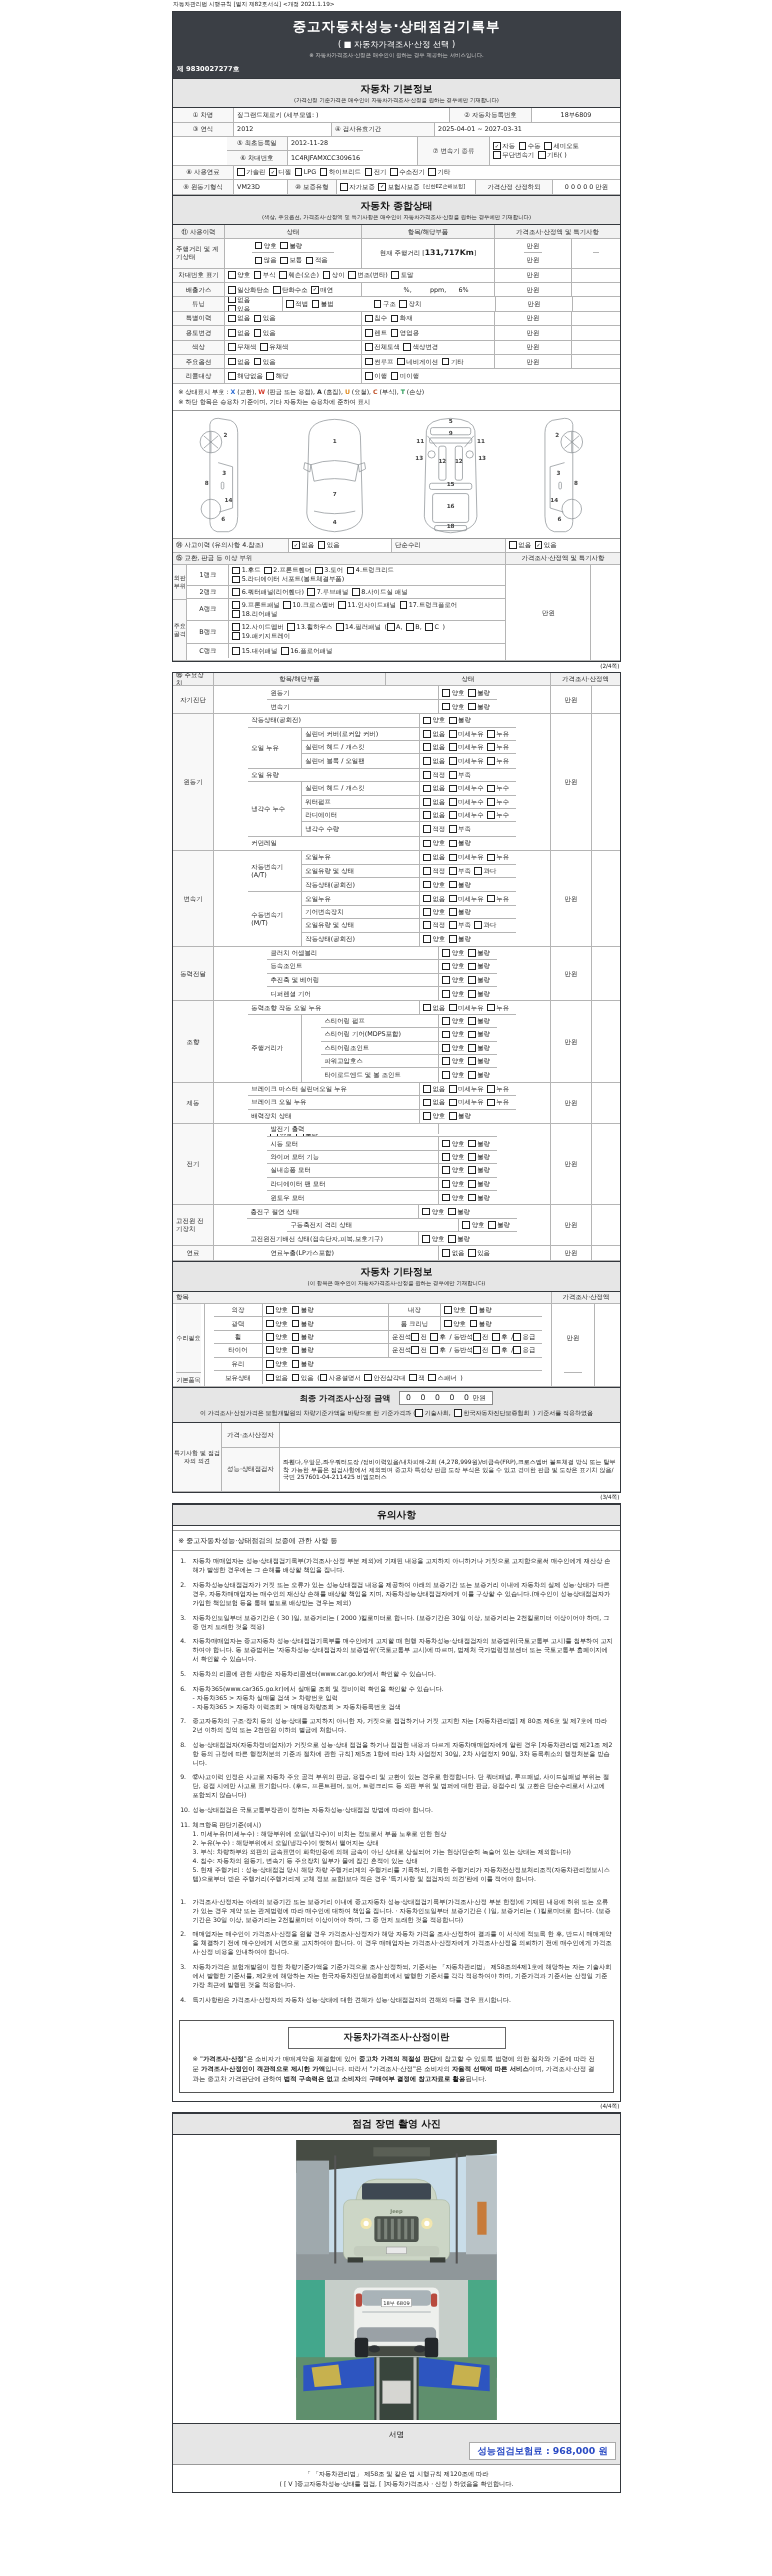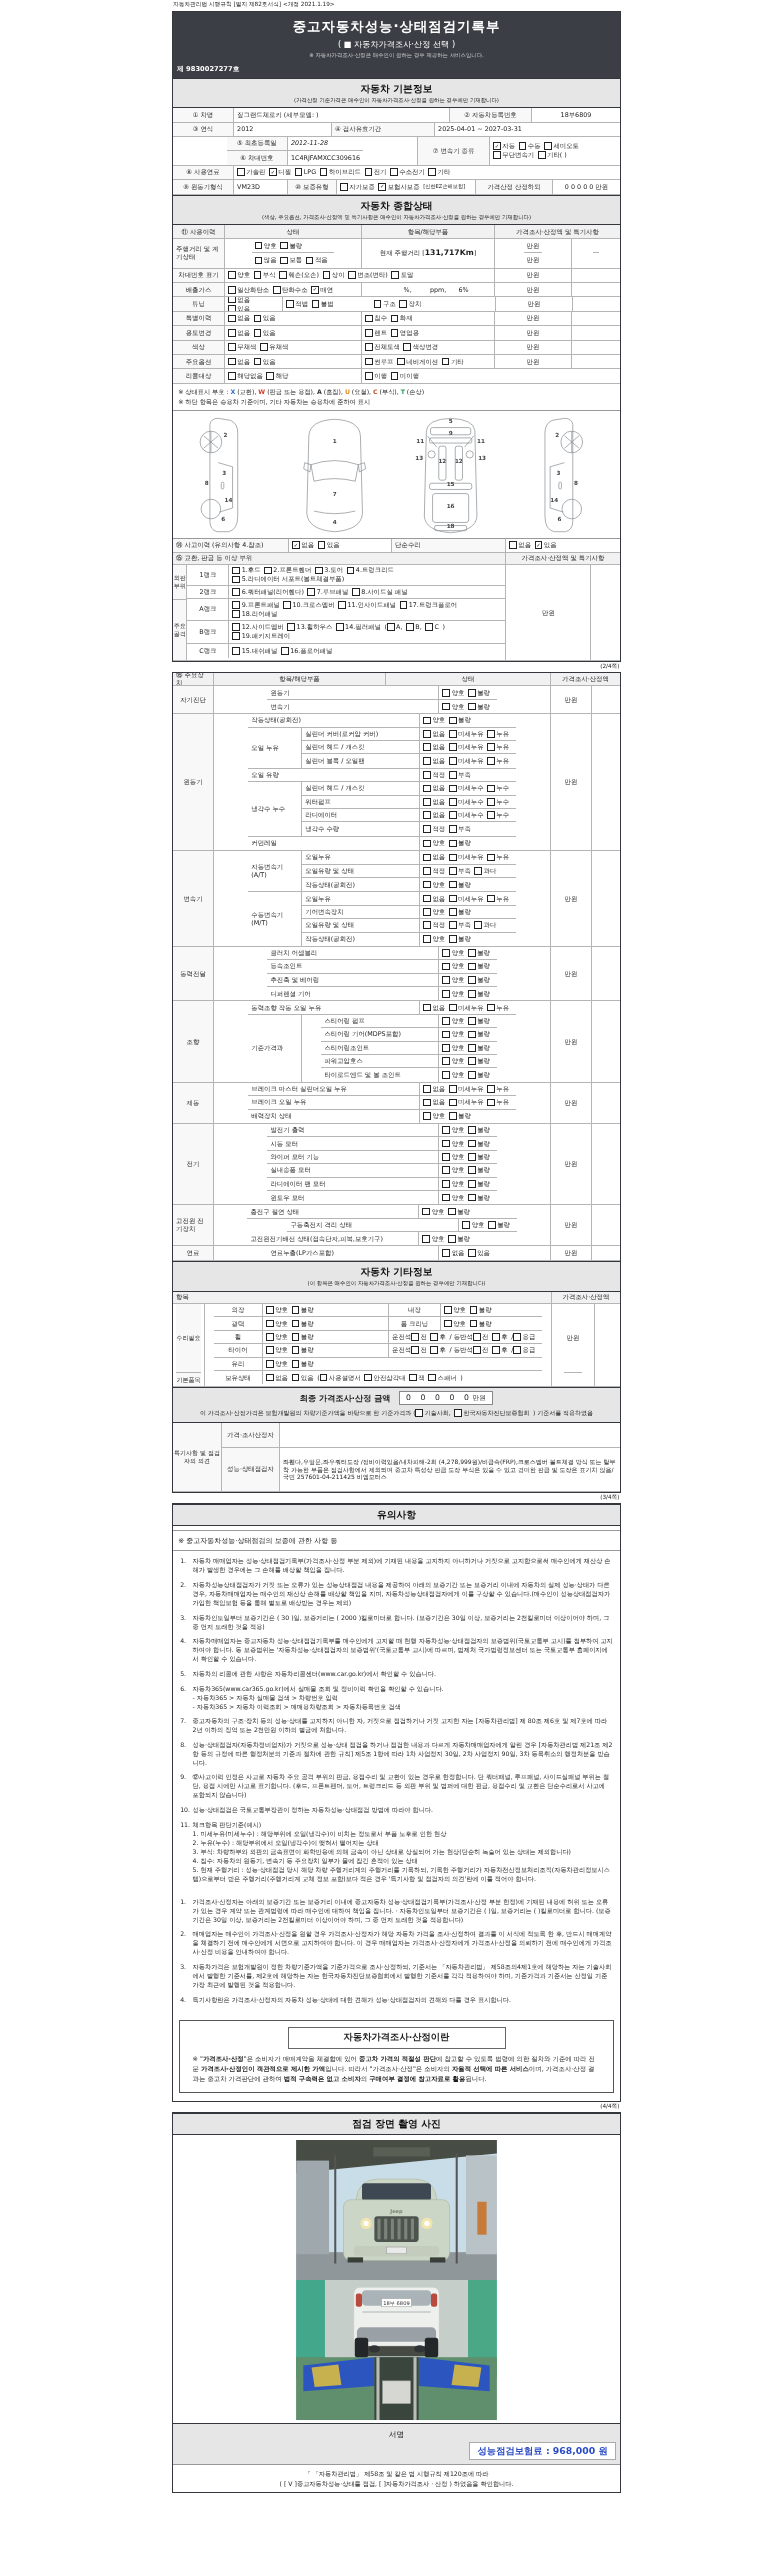--- a/index.html
+++ b/index.html
@@ -92,21 +92,21 @@
         <div class="rw" style="height: 14px;">
           <div class="cl2 lab" style="width: 61px;">③ 연식</div>
           <div class="cl2 lf" style="width: 98px;">2012</div>
           <div class="cl2 lab lf" style="width: 103px;">④ 검사유효기간</div>
           <div class="cl2 lf" style="flex: 1 1 0%;">2025-04-01 ~ 2027-03-31</div>
         </div>
         <div class="rw">
           <div class="cl2 col" style="width: 245px;">
             <div class="rw" style="height: 14px;">
               <div class="cl2 lab" style="width: 61px;">⑤ 최초등록일</div>
-              <div class="cl2 lf" style="flex: 1 1 0%; font-style: italic;">2012-11-28</div>
+              <div class="cl2 lf" style="flex: 1 1 0%;">2012-11-28</div>
             </div>
             <div class="rw" style="height: 14px;">
               <div class="cl2 lab" style="width: 61px;">⑥ 차대번호</div>
               <div class="cl2 lf" style="flex: 1 1 0%;">1C4RJFAMXCC309616</div>
             </div>
           </div>
           <div class="cl2 lab" style="width: 72px;">⑦ 변속기 종류</div>
           <div class="cl2 lf" style="flex: 1 1 0%;">
             <span class="cb">
               <span class="bx on"></span>
@@ -1111,21 +1111,21 @@
                   <span class="bx"></span>
                   <span>미세누유</span>
                 </span>
                 <span class="cb">
                   <span class="bx"></span>
                   <span>누유</span>
                 </span>
               </div>
             </div>
             <div class="rw">
-              <div class="cl2 lf" style="width: 54px;">기준가격과</div>
+              <div class="cl2 lf" style="width: 54px;">주행거리가</div>
               <div class="cl2 col" style="flex: 1 1 0%;">
                 <div class="rw" style="height: 13.4px;">
                   <div class="cl2 lf" style="width: 118px;">스티어링 펌프</div>
                   <div class="cl2 lf" style="flex: 1 1 0%;">
                     <span class="cb">
                       <span class="bx"></span>
                       <span>양호</span>
                     </span>
                     <span class="cb">
                       <span class="bx"></span>
@@ -1241,21 +1241,21 @@
                 </span>
               </div>
             </div>
           </div>
           <div class="cl2 " style="width: 41px;">만원</div>
           <div class="cl2 " style="flex: 1 1 0%;"></div>
         </div>
         <div class="rw">
           <div class="cl2 lab" style="width: 41px;">전기</div>
           <div class="cl2 col" style="width: 337px;">
-            <div class="rw" style="height: 13.4px;">
+            <div class="rw" style="height: 13.4px; flex-direction: column;">
               <div class="cl2 lf" style="width: 172px;">발전기 출력</div>
               <div class="cl2 lf" style="flex: 1 1 0%;">
                 <span class="cb">
                   <span class="bx"></span>
                   <span>양호</span>
                 </span>
                 <span class="cb">
                   <span class="bx"></span>
                   <span>불량</span>
                 </span>

